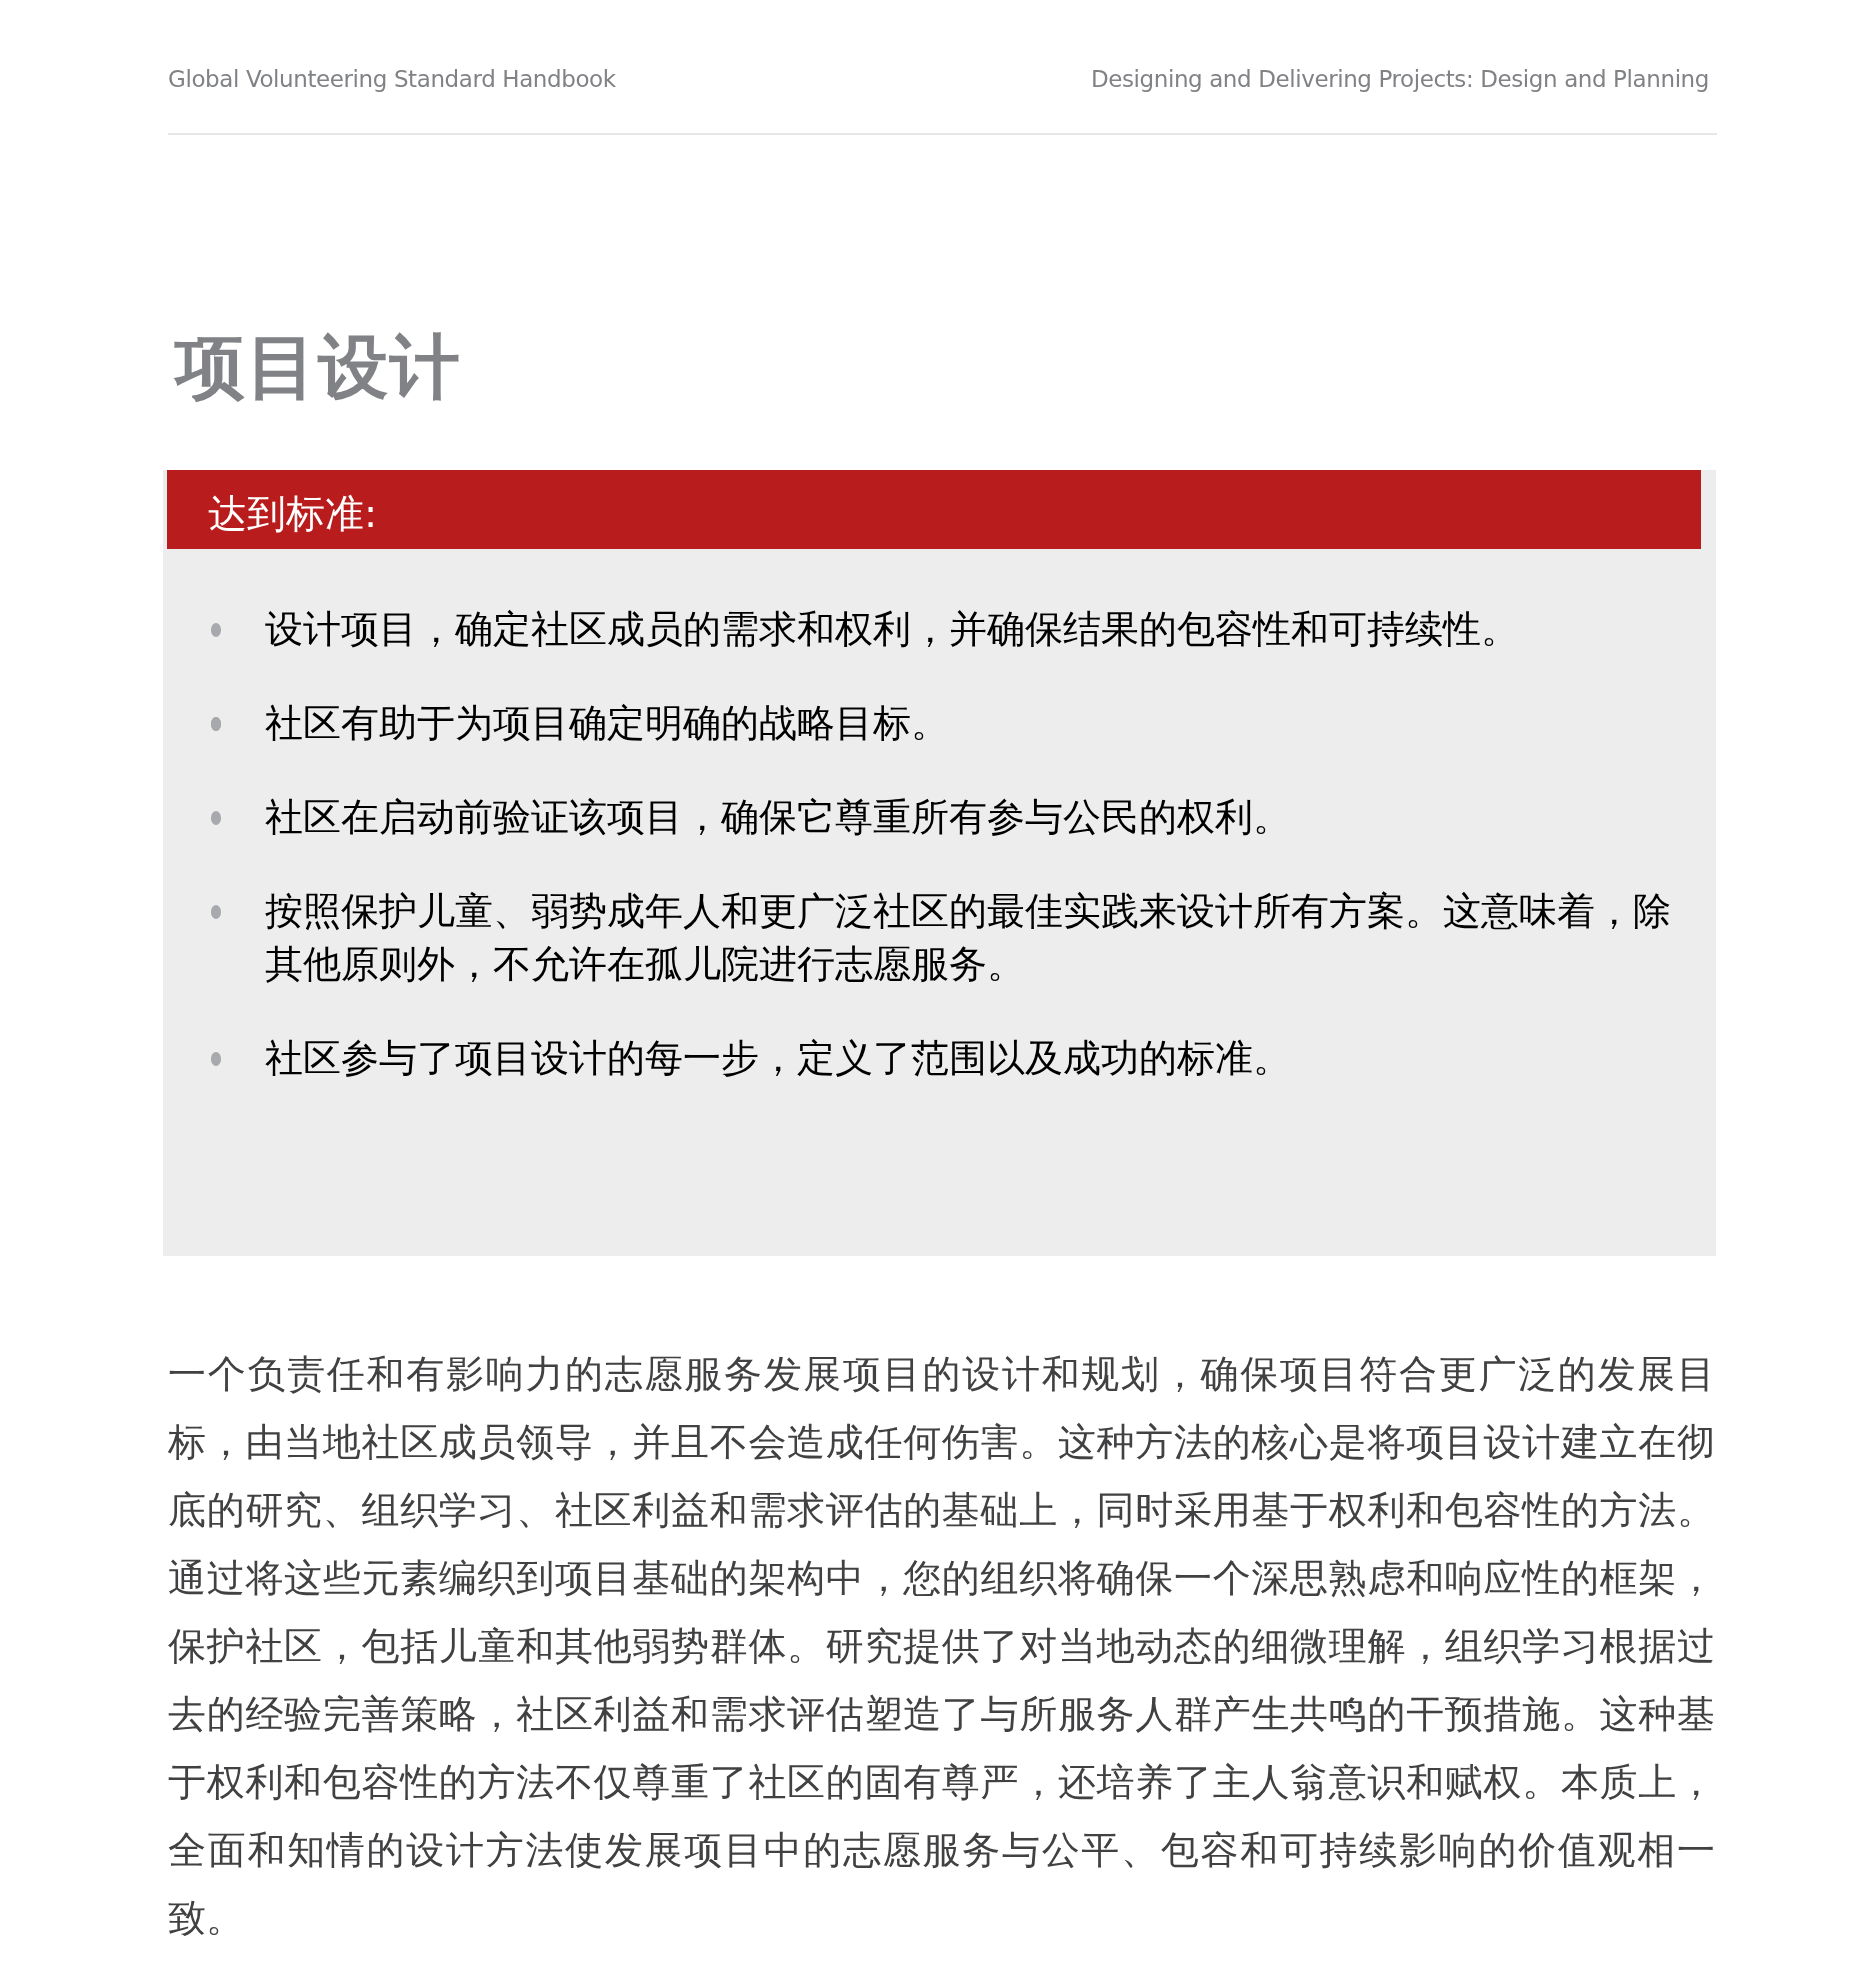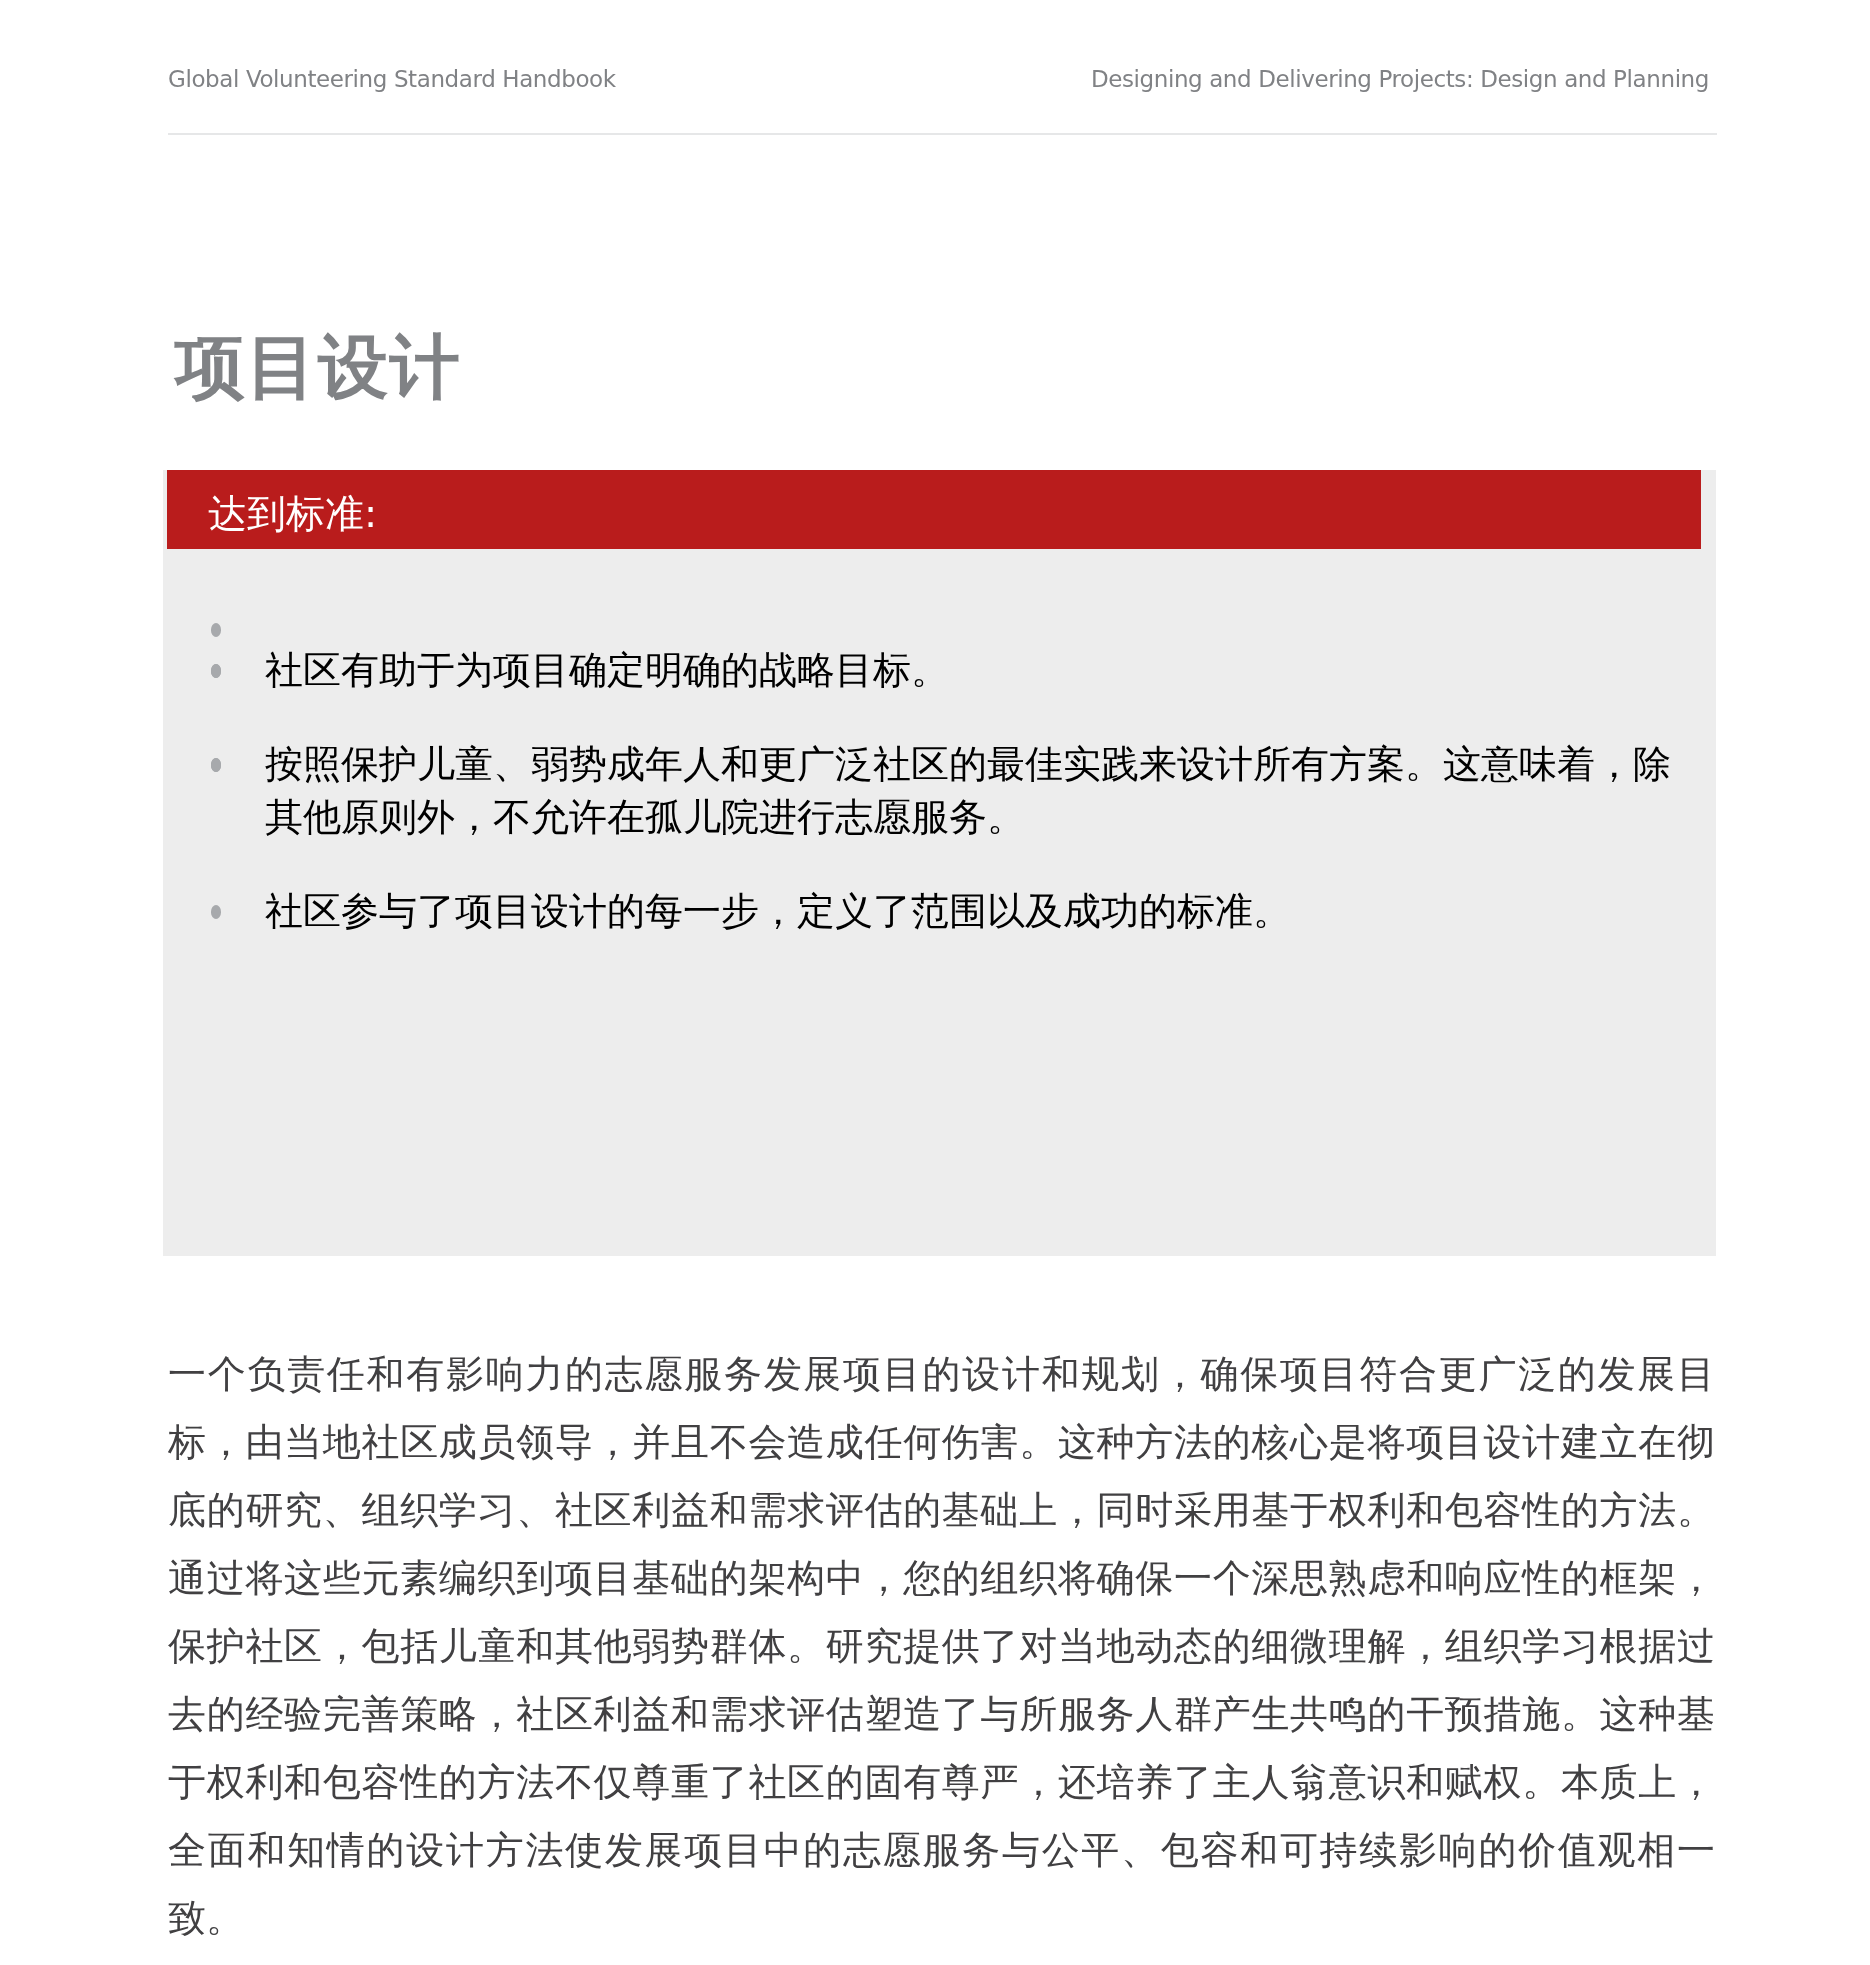--- a/index.html
+++ b/index.html
@@ -53,30 +53,32 @@
 <h1 class="abs page-title" style="margin:8px">项目设计</h1>
 
 <div class="abs standards-box"></div>
 <div class="abs standards-bar">
   <span class="standards-bar-label">达到标准:</span>
 </div>
 
 <ul class="abs bullet-list">
   <li class="bullet-item">
     <span class="bullet-dot"></span>
+    <span>设计项目，确定社区成员的需求和权利，并确保结果的包容性和可持续性。</span>
   </li>
   <li class="bullet-item">
     <span class="bullet-dot"></span>
   </li>
   <li class="bullet-item">
     <span class="bullet-dot"></span>
     <span>社区有助于为项目确定明确的战略目标。</span>
   </li>
   <li class="bullet-item">
     <span class="bullet-dot"></span>
+    <span>社区在启动前验证该项目，确保它尊重所有参与公民的权利。</span>
   </li>
   <li class="bullet-item">
     <span class="bullet-dot"></span>
     <span>按照保护儿童、弱势成年人和更广泛社区的最佳实践来设计所有方案。这意味着，除其他原则外，不允许在孤儿院进行志愿服务。</span>
   </li>
   <li class="bullet-item">
     <span class="bullet-dot"></span>
     <span>社区参与了项目设计的每一步，定义了范围以及成功的标准。</span>
   </li>
 </ul>

